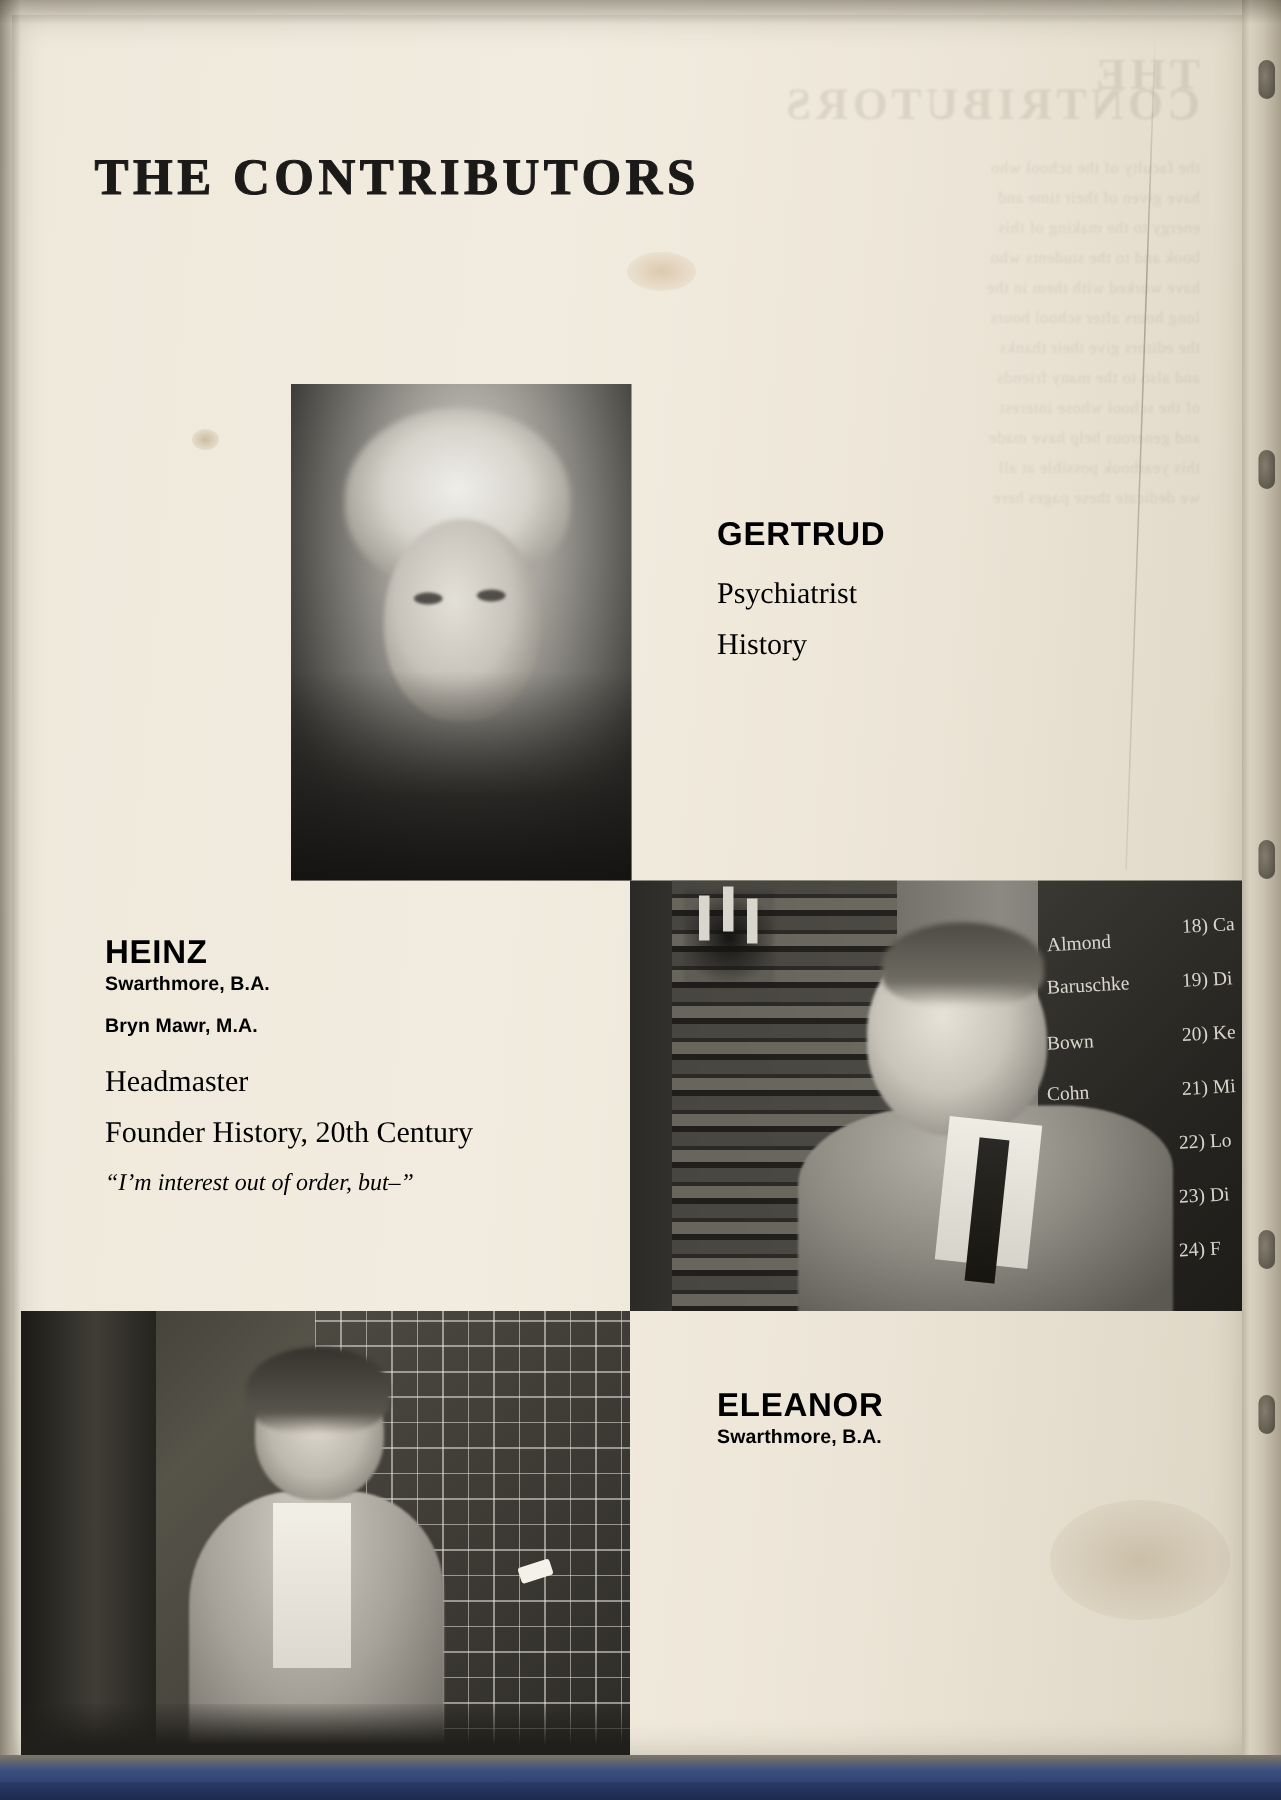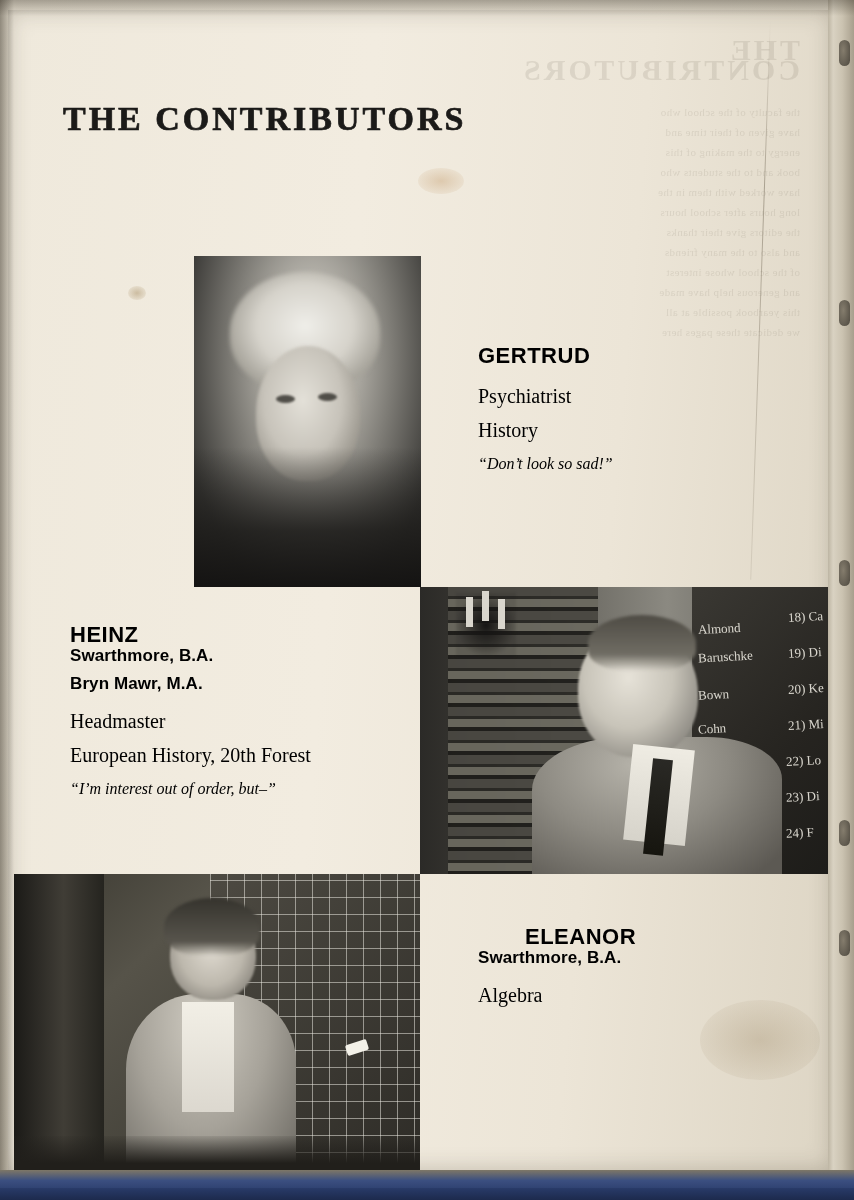--- a/index.html
+++ b/index.html
@@ -309,21 +309,21 @@
   .cap-name {
     font-family: "Liberation Sans", sans-serif;
     font-weight: bold;
     font-size: 22px;
     letter-spacing: 0.5px;
     margin-bottom: 2px;
   }
   .cap-school {
     font-family: "Liberation Sans", sans-serif;
     font-weight: bold;
-    font-size: 17px;
+    font-size: 13px;
     line-height: 16px;
     letter-spacing: 0.1px;
   }
   .cap-line {
     font-family: "Liberation Serif", serif;
     font-size: 20px;
     line-height: 34px;
     white-space: nowrap;
   }
   .cap-quote {
@@ -332,21 +332,21 @@
     font-size: 16px;
     line-height: 34px;
     white-space: nowrap;
   }
   #cap-gertrud { left: 478px; top: 343px; }
   #cap-gertrud .cap-name { margin-bottom: 10px; }
   #cap-heinz { left: 70px; top: 622px; }
   #cap-heinz .cap-name { margin-bottom: 0px; }
   #cap-heinz .cap-school { margin-bottom: 12px; }
   #cap-eleanor { left: 478px; top: 924px; }
-  #cap-eleanor .cap-name { margin-bottom: 0px; margin-left: 47px; }
+  #cap-eleanor .cap-name { margin-bottom: 0px; }
   #cap-eleanor .cap-school { margin-bottom: 12px; }
 
   .fold-line {
     position: absolute;
     left: 760px; top: 20px;
     width: 1px; height: 560px;
     background: linear-gradient(180deg, rgba(120,110,92,0) 0%, rgba(120,110,92,0.55) 30%, rgba(120,110,92,0.15) 100%);
     transform: rotate(2deg);
   }
 </style>
@@ -386,21 +386,20 @@
     <div class="g-face"></div>
     <div class="g-eye" style="left:82px;top:139px;"></div>
     <div class="g-eye" style="left:124px;top:137px;"></div>
     <div class="g-shadow"></div>
   </div>
 
   <div class="caption" id="cap-gertrud">
     <div class="cap-name">GERTRUD</div>
     <div class="cap-line">Psychiatrist</div>
     <div class="cap-line">History</div>
-    <div class="cap-quote">“Don’t look so sad!”</div>
   </div>
 
   <div class="photo" id="photo-heinz">
     <div class="h-shelf"></div>
     <div class="h-sconce"></div>
     <div class="h-candle" style="left:46px;top:10px;"></div>
     <div class="h-candle" style="left:62px;top:4px;"></div>
     <div class="h-candle" style="left:78px;top:12px;"></div>
     <div class="h-board">
       <div class="h-chalk" style="left:6px;top:34px;">Almond</div>
@@ -421,39 +420,38 @@
     <div class="h-hair"></div>
     <div class="h-shirt"></div>
     <div class="h-tie"></div>
   </div>
 
   <div class="caption" id="cap-heinz">
     <div class="cap-name">HEINZ</div>
     <div class="cap-school">Swarthmore, B.A.</div>
     <div class="cap-school">Bryn Mawr, M.A.</div>
     <div class="cap-line">Headmaster</div>
-    <div class="cap-line">European History, 20th Forest</div>
+    <div class="cap-line">Founder History, 20th Century</div>
     <div class="cap-quote">“I’m interest out of order, but–”</div>
   </div>
 
   <div class="photo" id="photo-eleanor">
     <div class="e-board"></div>
     <div class="e-door"></div>
     <div class="e-body"></div>
     <div class="e-blouse"></div>
     <div class="e-head"></div>
     <div class="e-hair"></div>
     <div class="e-chalkstick"></div>
     <div class="e-floor"></div>
   </div>
 
   <div class="caption" id="cap-eleanor">
     <div class="cap-name">ELEANOR</div>
     <div class="cap-school">Swarthmore, B.A.</div>
-    <div class="cap-line">Algebra</div>
   </div>
 
   <div class="binding"></div>
   <div class="binding-hole" style="top:40px;"></div>
   <div class="binding-hole" style="top:300px;"></div>
   <div class="binding-hole" style="top:560px;"></div>
   <div class="binding-hole" style="top:820px;"></div>
   <div class="binding-hole" style="top:930px;"></div>
   <div class="left-shadow"></div>
   <div class="top-shadow"></div>

